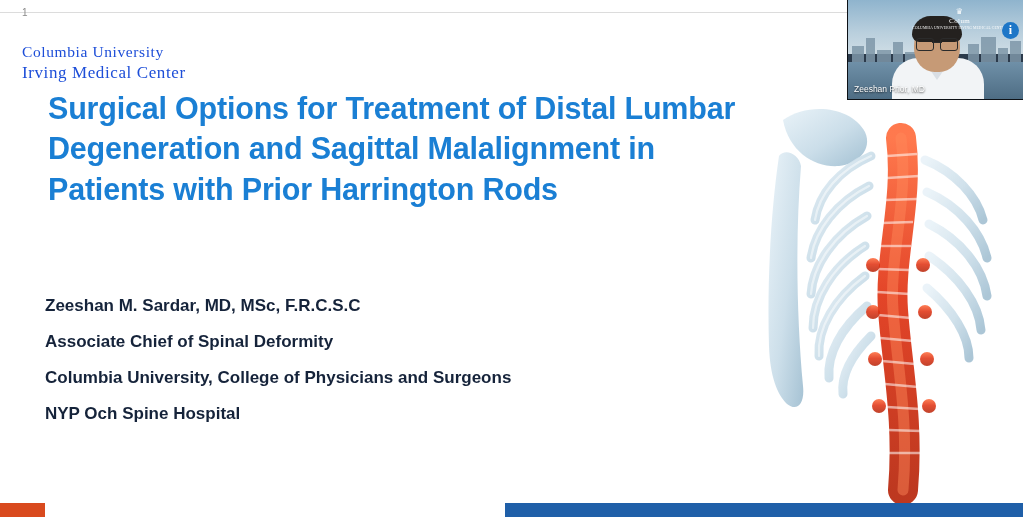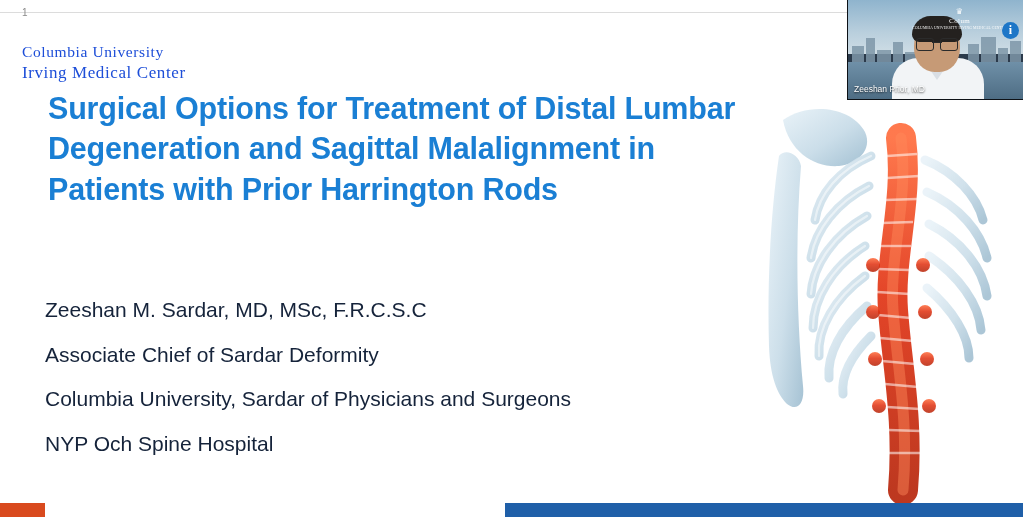--- a/index.html
+++ b/index.html
@@ -82,22 +82,22 @@
     letter-spacing: -0.2px;
   }
 
   
   .byline {
     position: absolute;
     left: 45px;
     top: 288px;
     width: 720px;
     color: #15233a;
-    font-size: 21px;
-    font-weight: normal;
+    font-size: 17px;
+    font-weight: bold;
     line-height: 2.12;
   }
   .byline .gap {
     display: block;
     height: 18px;
   }
 
   
   .spine-art {
     position: absolute;
@@ -277,22 +277,22 @@
 
     <div class="wordmark">
       <div class="l1">Columbia University</div>
       <div class="l2">Irving Medical Center</div>
     </div>
 
     <div class="title">Surgical Options for Treatment of Distal Lumbar Degeneration and Sagittal Malalignment in Patients with Prior Harrington Rods</div>
 
     <div class="byline">
       <div>Zeeshan M. Sardar, MD, MSc, F.R.C.S.C</div>
-      <div>Associate Chief of Sardar Deformity</div>
-      <div>Columbia University, Sardar of Physicians and Surgeons</div>
+      <div>Associate Chief of Spinal Deformity</div>
+      <div>Columbia University, College of Physicians and Surgeons</div>
       <div>NYP Och Spine Hospital</div>
       <span class="gap"></span>
     </div>
 
     <div class="spine-art">
       <svg width="270" height="450" viewBox="0 0 270 450" xmlns="http://www.w3.org/2000/svg">
         <defs>
           <linearGradient id="boneGrad" x1="0" y1="0" x2="1" y2="1">
             <stop offset="0%" stop-color="#e8f2f8"></stop>
             <stop offset="55%" stop-color="#c8dce8"></stop>

